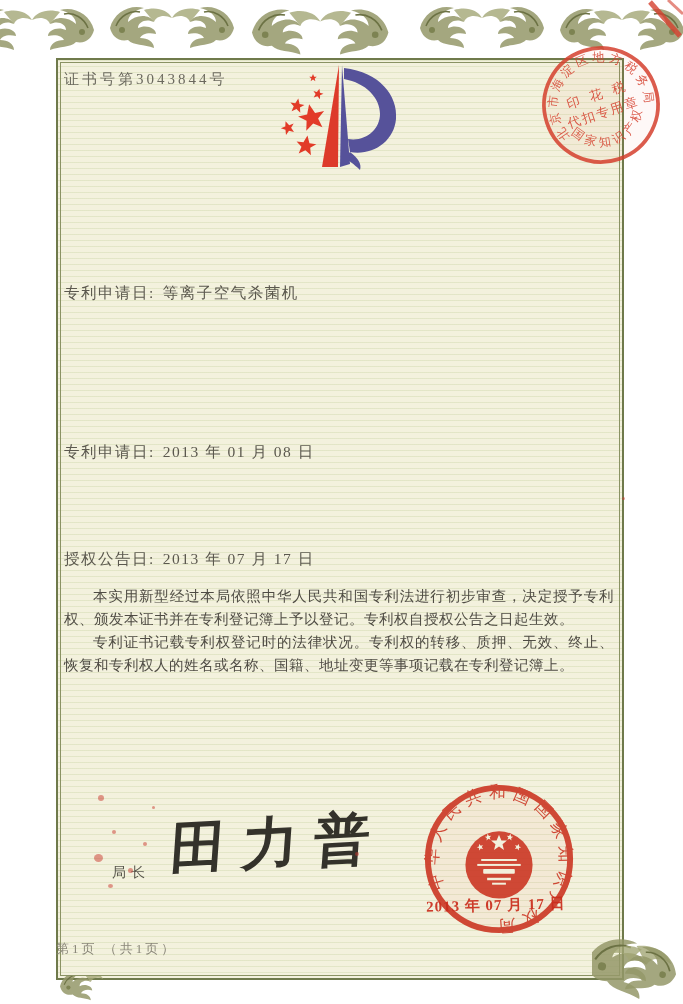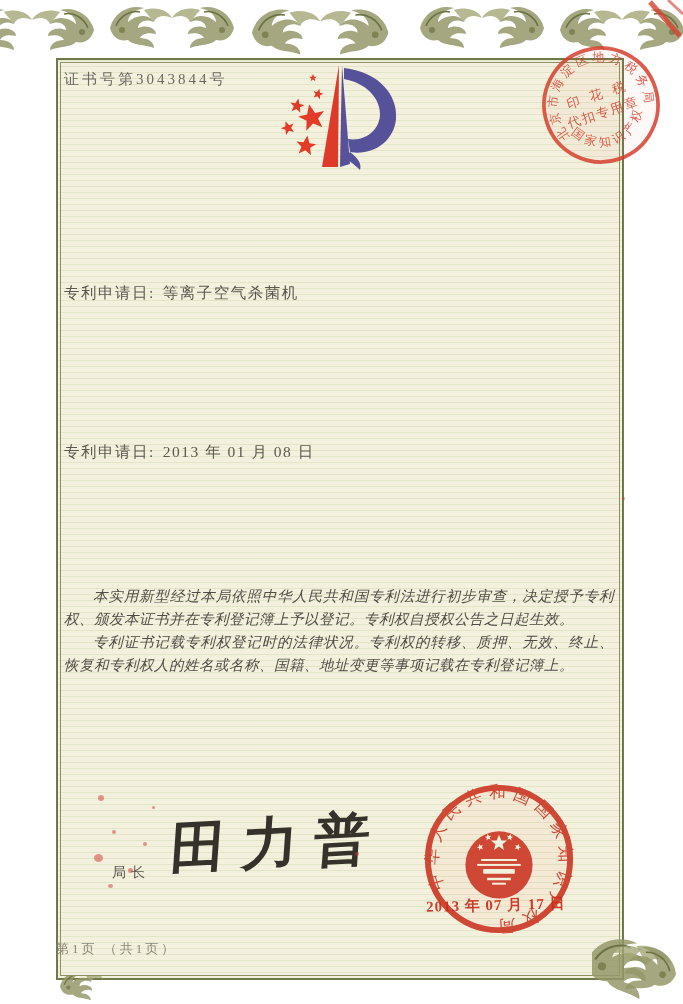--- a/index.html
+++ b/index.html
@@ -31,21 +31,21 @@
     left:56px;top:176px;width:568px;text-align:center;
     font-size:35px;color:#4a4741;letter-spacing:9px;font-weight:500;
   }
   .field{left:64px;font-size:15.5px;color:#5b584e;letter-spacing:1.5px;white-space:nowrap;}
   .field .val{margin-left:8px;}
   #f0{top:283px}#f1{top:336px}#f2{top:389px}#f3{top:442px}#f4{top:495px}#f5{top:549px}
   #paras{
     left:64px;top:585px;width:558px;font-size:14.5px;line-height:22.6px;
     color:#4f4c44;text-align:justify;letter-spacing:.5px;
   }
-  #paras p{margin:0 8px 1px 0;text-indent:2em;font-style:italic;}
+  #paras p{margin:0 8px 1px 0;text-indent:2em;}
   #sig-label{left:112px;top:864px;font-size:14px;color:#57554b;letter-spacing:5px;}
   #sig-name{
     left:170px;top:806px;font-size:56px;color:#34322b;letter-spacing:16px;
     transform:rotate(-3deg) skewX(-7deg);font-weight:600;
   }
   #footer{
     left:56px;top:940px;width:503px;text-align:left;
     font-size:13px;color:#8b887a;letter-spacing:3px;
   }
   #office-seal{left:418px;top:778px;width:162px;height:162px;}
@@ -108,20 +108,23 @@
     <use href="#star5" xlink:href="#star5" fill="#e23b28" transform="translate(52,32) scale(0.55) rotate(15)"></use>
     <use href="#star5" xlink:href="#star5" fill="#e23b28" transform="translate(47,16) scale(0.4)"></use>
   </svg>
 
 
   <div class="abs field" id="f0">
     <span>专利申请日:</span><span class="val">等离子空气杀菌机</span>
   </div>
   <div class="abs field" id="f3">
     <span>专利申请日:</span><span class="val">2013 年 01 月 08 日</span>
+  </div>
+  <div class="abs field" id="f5">
+    <span>授权公告日:</span><span class="val">2013 年 07 月 17 日</span>
   </div>
 
   <div class="abs" id="paras">
     <p>本实用新型经过本局依照中华人民共和国专利法进行初步审查，决定授予专利权、颁发本证书并在专利登记簿上予以登记。专利权自授权公告之日起生效。</p>
     <p>专利证书记载专利权登记时的法律状况。专利权的转移、质押、无效、终止、恢复和专利权人的姓名或名称、国籍、地址变更等事项记载在专利登记簿上。</p>
   </div>
 
   <div class="abs" id="sig-label">局长</div>
   <div class="abs" id="sig-name">田力普</div>
 

